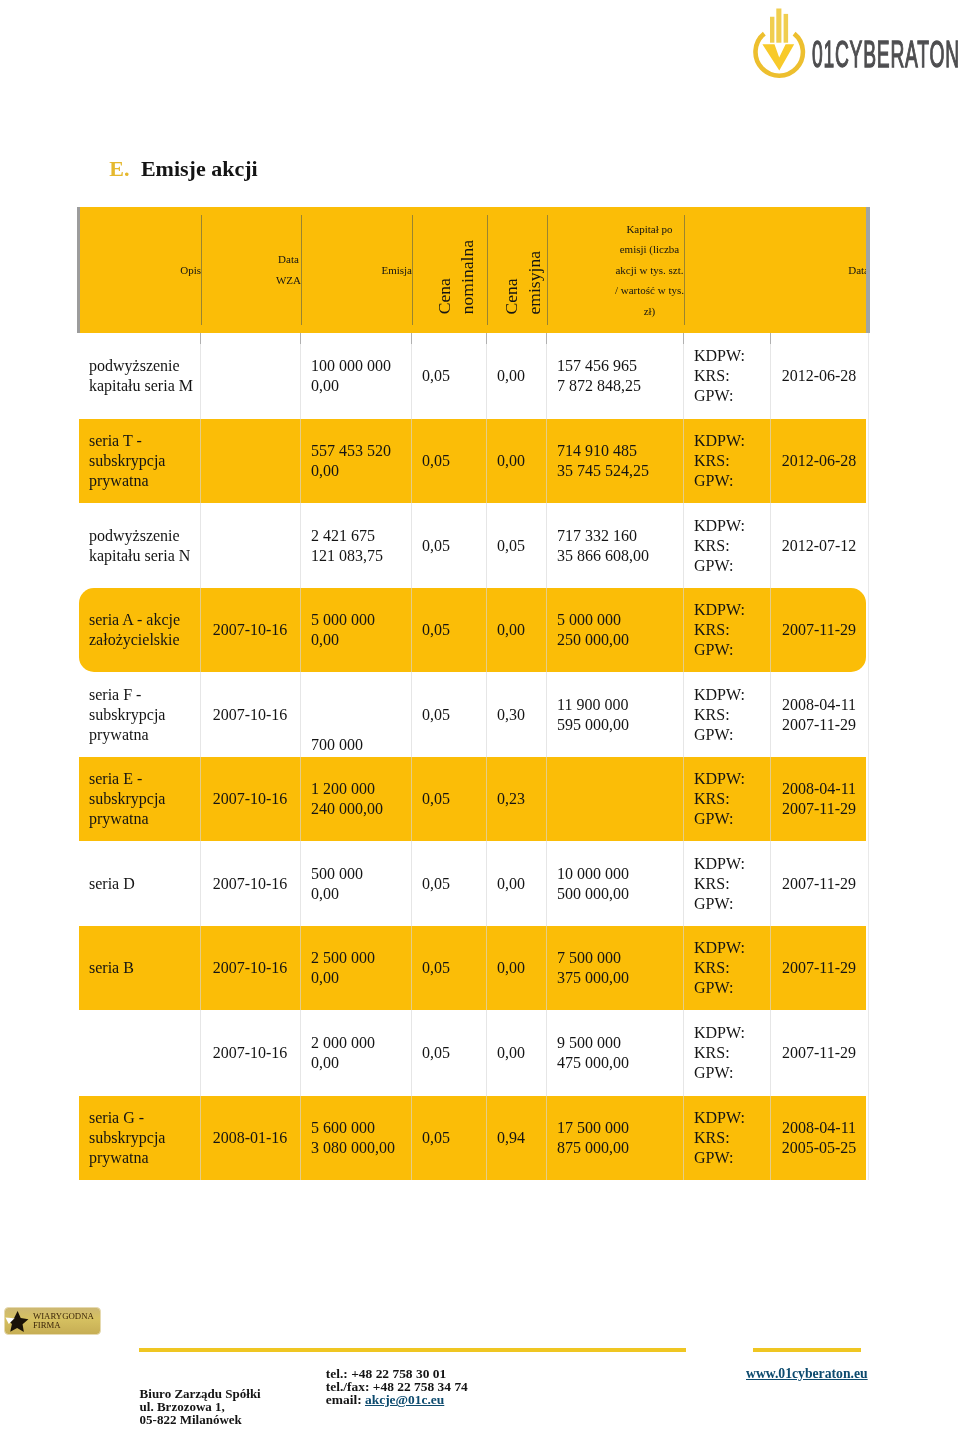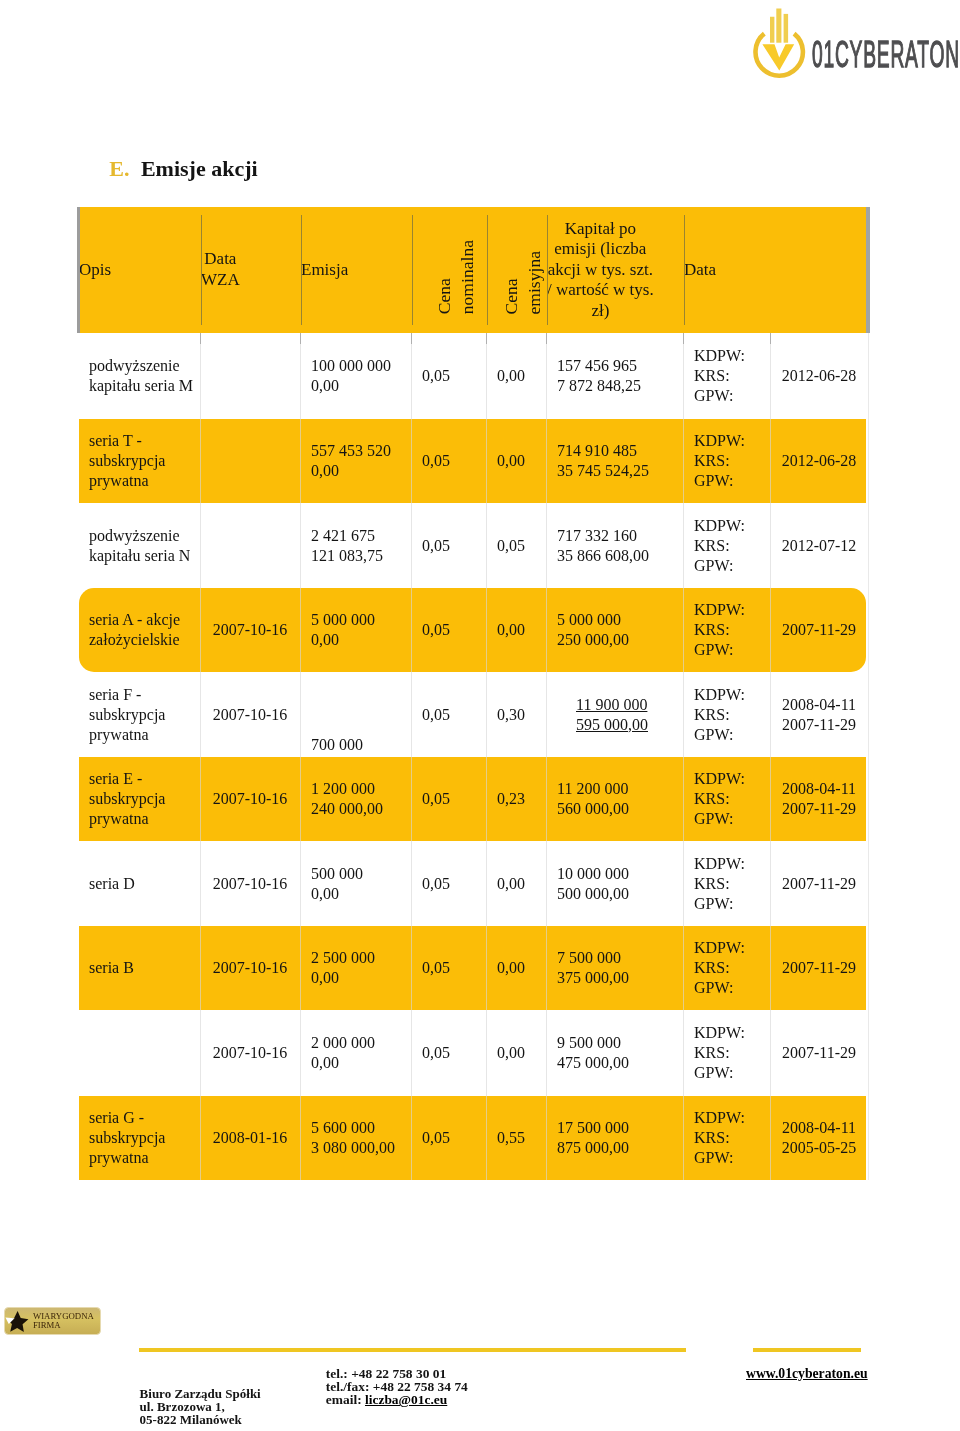--- a/index.html
+++ b/index.html
@@ -19,22 +19,22 @@
   .sec .letter{color:#E5B82E;}
   .sec .title{color:#141414;margin-left:11.4px;}
 
   
   .tbl{position:absolute;left:79px;top:207px;width:787px;height:973px;}
   .sideL{position:absolute;left:-2px;top:0;width:3px;height:126px;background:#9c9c9c;z-index:4;}
   .sideR{position:absolute;left:787px;top:0;width:3.5px;height:126px;background:#9fa4a6;z-index:4;}
   .sideRb{position:absolute;left:789px;top:126px;width:1.2px;height:847px;background:#e9e9e9;z-index:4;}
   .thead{position:absolute;left:1px;top:0;width:786px;height:126px;background:#FBBD07;}
   .thcell{position:absolute;top:0;height:126px;box-sizing:border-box;
-          display:flex;align-items:center;justify-content:flex-start;
-          font-size:17px;color:#141414;line-height:20.6px;text-align:center;
+          display:flex;align-items:center;justify-content:flex-end;
+          font-size:11px;color:#141414;line-height:20.6px;text-align:center;
           white-space:pre-line;}
   .thcell.vert{align-items:flex-end;justify-content:center;padding-bottom:18.8px;font-size:17.6px;}
   .thcell .vtxt{writing-mode:vertical-rl;transform:rotate(180deg);
                 line-height:23px;text-align:left;white-space:pre-line;
                 position:relative;left:6px;}
   .hsep{position:absolute;top:8px;width:1px;height:110px;background:#9a8430;}
 
   .row{position:absolute;left:0;width:787px;}
   .row.alt{background:#FBBD07;}
   .cell{position:absolute;top:0;height:100%;box-sizing:border-box;
@@ -45,21 +45,21 @@
   .csep{position:absolute;width:1px;background:rgba(214,214,214,0.62);}
   .csepTop{position:absolute;width:1px;background:#b0b0b0;}
   
 
   
   .rule1{position:absolute;left:139px;top:1348px;width:547px;height:3.6px;background:#EFC622;}
   .rule2{position:absolute;left:753px;top:1348px;width:108px;height:3.6px;background:#EFC622;}
   .fcol{position:absolute;font-family:"Liberation Serif",serif;
         font-size:13px;font-weight:bold;color:#141414;line-height:13.3px;
         white-space:nowrap;}
-  .flink{color:#000000;text-decoration:underline;}
+  .flink{color:#0c4a6e;text-decoration:underline;}
   .fline{white-space:nowrap;}
   .badge{position:absolute;left:4px;top:1307px;width:97px;height:28px;}
   .pih{position:absolute;left:0px;top:1338px;width:101px;height:93px;}
 </style>
 </head>
 <body>
 
 <div class="page">
 <div class="logo">
 <svg width="207" height="72" viewBox="0 0 207 72">
@@ -167,39 +167,37 @@
   </div>
   <div class="row" style="top:465px;height:85px;">
     <div class="cell lft" style="left:-1px;width:122px;"><span>seria F -
 subskrypcja
 prywatna</span></div>
     <div class="cell ctr" style="left:121px;width:100px;"><span>2007-10-16</span></div>
     <div class="cell lft" style="left:221px;width:111px;margin-top:40px;"><span>700 000
 210 000,00</span></div>
     <div class="cell lft" style="left:332px;width:75px;"><span>0,05</span></div>
     <div class="cell lft" style="left:407px;width:60px;"><span>0,30</span></div>
-    <div class="cell lft" style="left:486px;width:137px;text-decoration:underline;"><span>11 900 000
+    <div class="cell lft" style="left:467px;width:137px;"><span>11 900 000
 595 000,00</span></div>
     <div class="cell lft" style="left:604px;width:87px;"><span>KDPW:
 KRS:
 GPW:</span></div>
     <div class="cell ctr" style="left:691px;width:98px;"><span>2008-04-11
 2007-11-29</span></div>
   </div>
   <div class="row alt" style="top:550px;height:84px;">
     <div class="cell lft" style="left:-1px;width:122px;"><span>seria E -
 subskrypcja
 prywatna</span></div>
     <div class="cell ctr" style="left:121px;width:100px;"><span>2007-10-16</span></div>
     <div class="cell lft" style="left:221px;width:111px;"><span>1 200 000
 240 000,00</span></div>
     <div class="cell lft" style="left:332px;width:75px;"><span>0,05</span></div>
     <div class="cell lft" style="left:407px;width:60px;"><span>0,23</span></div>
-    <div class="cell lft" style="left:467px;width:137px;"><span>11 200 000
-560 000,00</span></div>
     <div class="cell lft" style="left:604px;width:87px;"><span>KDPW:
 KRS:
 GPW:</span></div>
     <div class="cell ctr" style="left:691px;width:98px;"><span>2008-04-11
 2007-11-29</span></div>
   </div>
   <div class="row" style="top:634px;height:85px;">
     <div class="cell lft" style="left:-1px;width:122px;"><span>seria D</span></div>
     <div class="cell ctr" style="left:121px;width:100px;"><span>2007-10-16</span></div>
     <div class="cell lft" style="left:221px;width:111px;"><span>500 000
@@ -241,21 +239,21 @@
     <div class="cell ctr" style="left:691px;width:98px;"><span>2007-11-29</span></div>
   </div>
   <div class="row alt" style="top:889px;height:84px;">
     <div class="cell lft" style="left:-1px;width:122px;"><span>seria G -
 subskrypcja
 prywatna</span></div>
     <div class="cell ctr" style="left:121px;width:100px;"><span>2008-01-16</span></div>
     <div class="cell lft" style="left:221px;width:111px;"><span>5 600 000
 3 080 000,00</span></div>
     <div class="cell lft" style="left:332px;width:75px;"><span>0,05</span></div>
-    <div class="cell lft" style="left:407px;width:60px;"><span>0,55</span></div>
+    <div class="cell lft" style="left:407px;width:60px;"><span>0,94</span></div>
     <div class="cell lft" style="left:467px;width:137px;"><span>17 500 000
 875 000,00</span></div>
     <div class="cell lft" style="left:604px;width:87px;"><span>KDPW:
 KRS:
 GPW:</span></div>
     <div class="cell ctr" style="left:691px;width:98px;"><span>2008-04-11
 2005-05-25</span></div>
   </div>
   <div class="csep" style="left:121px;top:126px;height:847px;"></div>
   <div class="csepTop" style="left:121px;top:126px;height:11px;"></div>
@@ -275,21 +273,21 @@
 <div class="rule1"></div>
 <div class="rule2"></div>
 <div class="fcol" style="left:139.6px;top:1366.6px;margin-top:20px;">
       <div class="fline">Biuro Zarządu Spółki</div>
       <div class="fline">ul. Brzozowa 1,</div>
       <div class="fline">05-822 Milanówek</div>
     </div>
 <div class="fcol" style="left:325.8px;top:1366.6px;font-size:13.45px;">
       <div class="fline"><span>tel.:</span> <span>+48 22 758 30 01</span></div>
       <div class="fline"><span>tel./fax:</span> <span>+48 22 758 34 74</span></div>
-      <div class="fline"><span>email:</span> <span class="flink">liczba@01c.eu</span></div>
+      <div class="fline"><span>email:</span> <span class="flink">akcje@01c.eu</span></div>
     </div>
 <div class="fcol" style="left:746.0px;top:1366.6px;font-size:13.7px;"><span class="flink">www.01cyberaton.eu</span></div>
 <div class="badge">
 <svg width="97" height="28" viewBox="0 0 97 28">
   <defs>
     <linearGradient id="badgeGrad" x1="0" y1="0" x2="0" y2="1">
       <stop offset="0" stop-color="#CCB773"></stop>
             <stop offset="0.42" stop-color="#D6C161"></stop>
       <stop offset="1" stop-color="#C6AD54"></stop>
     </linearGradient>

